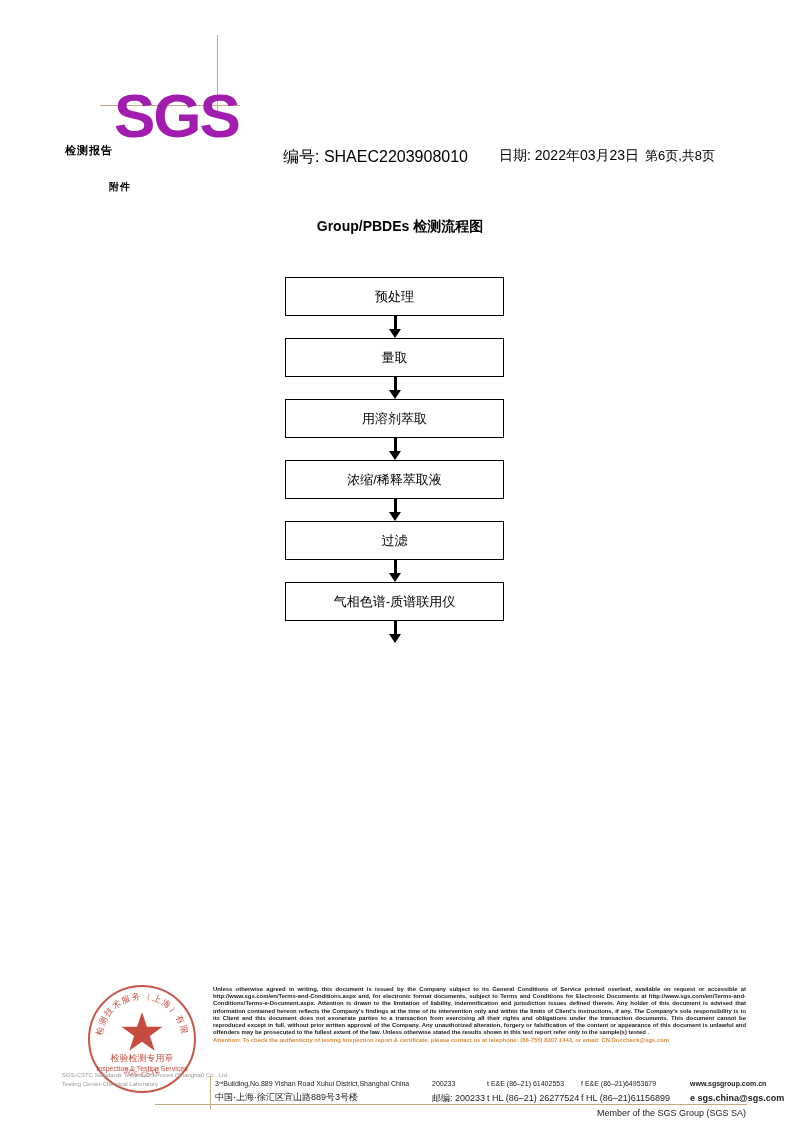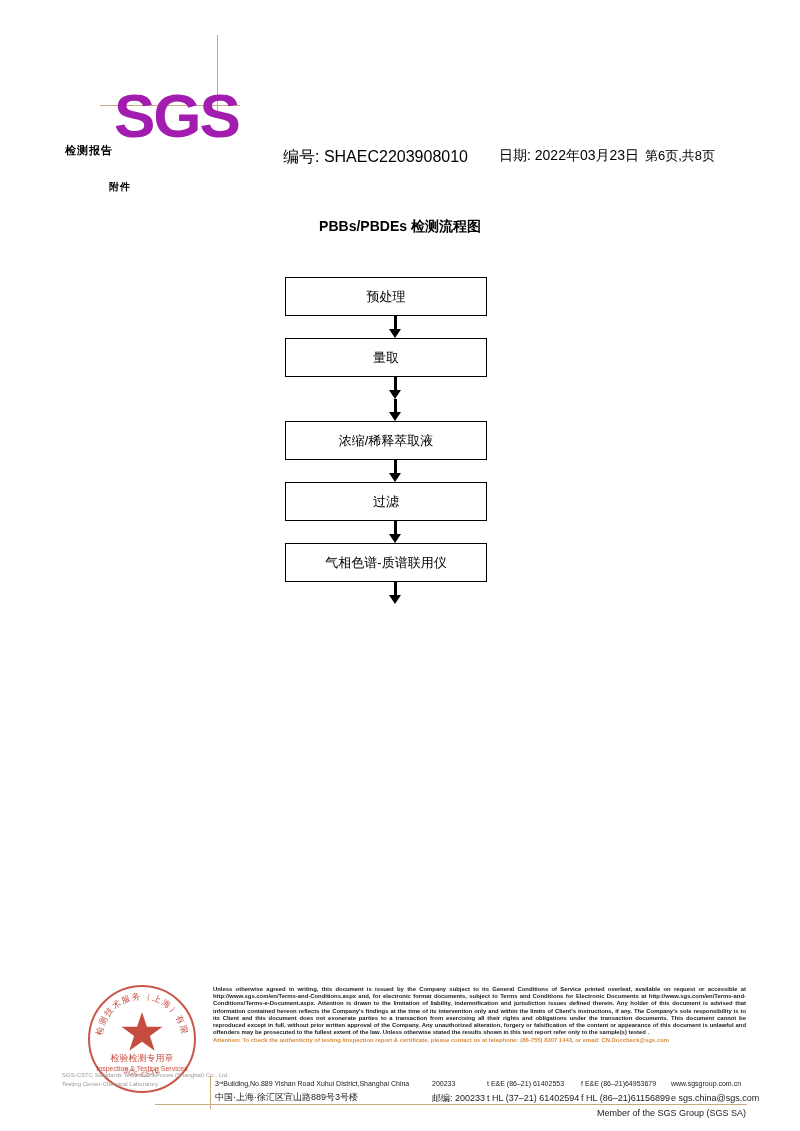--- a/index.html
+++ b/index.html
@@ -111,21 +111,21 @@
     position: absolute;
     left: 285px;
     top: 277px;
     width: 219px;
   }
   .flow-row {
     position: relative;
   }
   .flow-box {
     box-sizing: border-box;
-    width: 202px;
+    width: 219px;
     height: 39px;
     border: 1px solid #000000;
     background: #ffffff;
     display: flex;
     align-items: center;
     justify-content: center;
     font-size: 13px;
     color: #000000;
   }
   .flow-arrow {
@@ -223,21 +223,21 @@
   }
   .addr-line {
     position: relative;
     height: 15px;
     white-space: nowrap;
   }
   .addr-line .c1 { position: absolute; left: 0;   top: 0; text-align: right; }
   .addr-line .c2 { position: absolute; left: 217px; top: 0; }
   .addr-line .c3 { position: absolute; left: 272px; top: 0; }
   .addr-line .c4 { position: absolute; left: 366px; top: 0; text-align: right; }
-  .addr-line .c5 { position: absolute; left: 456px; top: 0; }
+  .addr-line .c5 { position: absolute; left: 475px; top: 0; font-weight: bold; }
   .addr-line.cn { font-size: 9px; }
   .addr-line.cn .c1 { top: -1px; }
   .addr-rule-h {
     position: absolute;
     left: 155px;
     top: 1104px;
     width: 592px;
     height: 1px;
     background: #c8a97e;
   }
@@ -261,39 +261,42 @@
 </div>
 
 <div class="doc-header">
   <div class="doc-title">检测报告</div>
   <div class="hdr-no">编号: SHAEC2203908010</div>
   <div class="hdr-date">日期: 2022年03月23日</div>
   <div class="hdr-page">第6页,共8页</div>
 </div>
 <div class="doc-subtitle">附件</div>
 
-<div class="flow-title">PBBs/PBDEs 检测流程图</div>
+<div class="flow-title">Group/PBDEs 检测流程图</div>
 
 <div class="flow">
   <div class="flow-row">
     <div class="flow-box">预处理</div>
   </div>
   <div class="flow-arrow">
       <div class="shaft"></div>
       <div class="head"></div>
     </div>
 
   <div class="flow-row">
     <div class="flow-box">量取</div>
   </div>
   <div class="flow-arrow">
       <div class="shaft"></div>
       <div class="head"></div>
     </div>
 
+  <div class="flow-row">
+    <div class="flow-box">用溶剂萃取</div>
+  </div>
   <div class="flow-arrow">
       <div class="shaft"></div>
       <div class="head"></div>
     </div>
 
   <div class="flow-row">
     <div class="flow-box">浓缩/稀释萃取液</div>
   </div>
   <div class="flow-arrow">
       <div class="shaft"></div>
@@ -351,19 +354,19 @@
   <div class="addr-line">
     <span class="c1">3ʳᵈBuilding,No.889 Yishan Road Xuhui District,Shanghai China</span>
     <span class="c2">200233</span>
     <span class="c3">t E&amp;E (86–21) 61402553</span>
     <span class="c4">f E&amp;E (86–21)64953679</span>
     <span class="c5">www.sgsgroup.com.cn</span>
   </div>
   <div class="addr-line cn">
     <span class="c1">中国·上海·徐汇区宜山路889号3号楼</span>
     <span class="c2">邮编: 200233</span>
-    <span class="c3">t HL (37–21) 61402594</span>
+    <span class="c3">t HL (86–21) 26277524</span>
     <span class="c4">f HL (86–21)61156899</span>
     <span class="c5">e sgs.china@sgs.com</span>
   </div>
 </div>
 <div class="addr-rule-h"></div>
 <div class="member">Member of the SGS Group (SGS SA)</div>
 
 </body></html>

